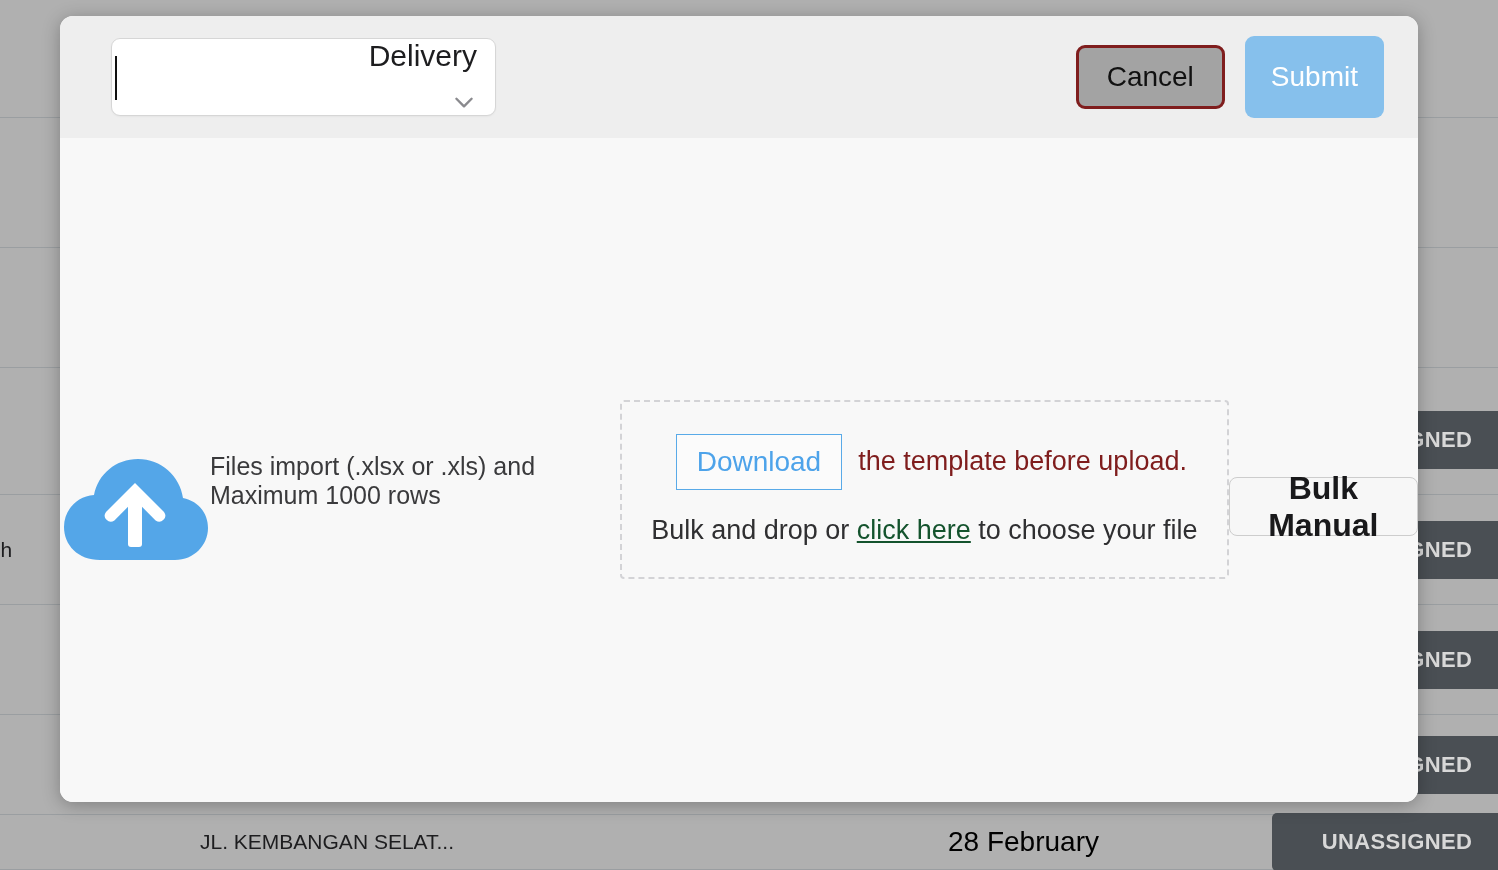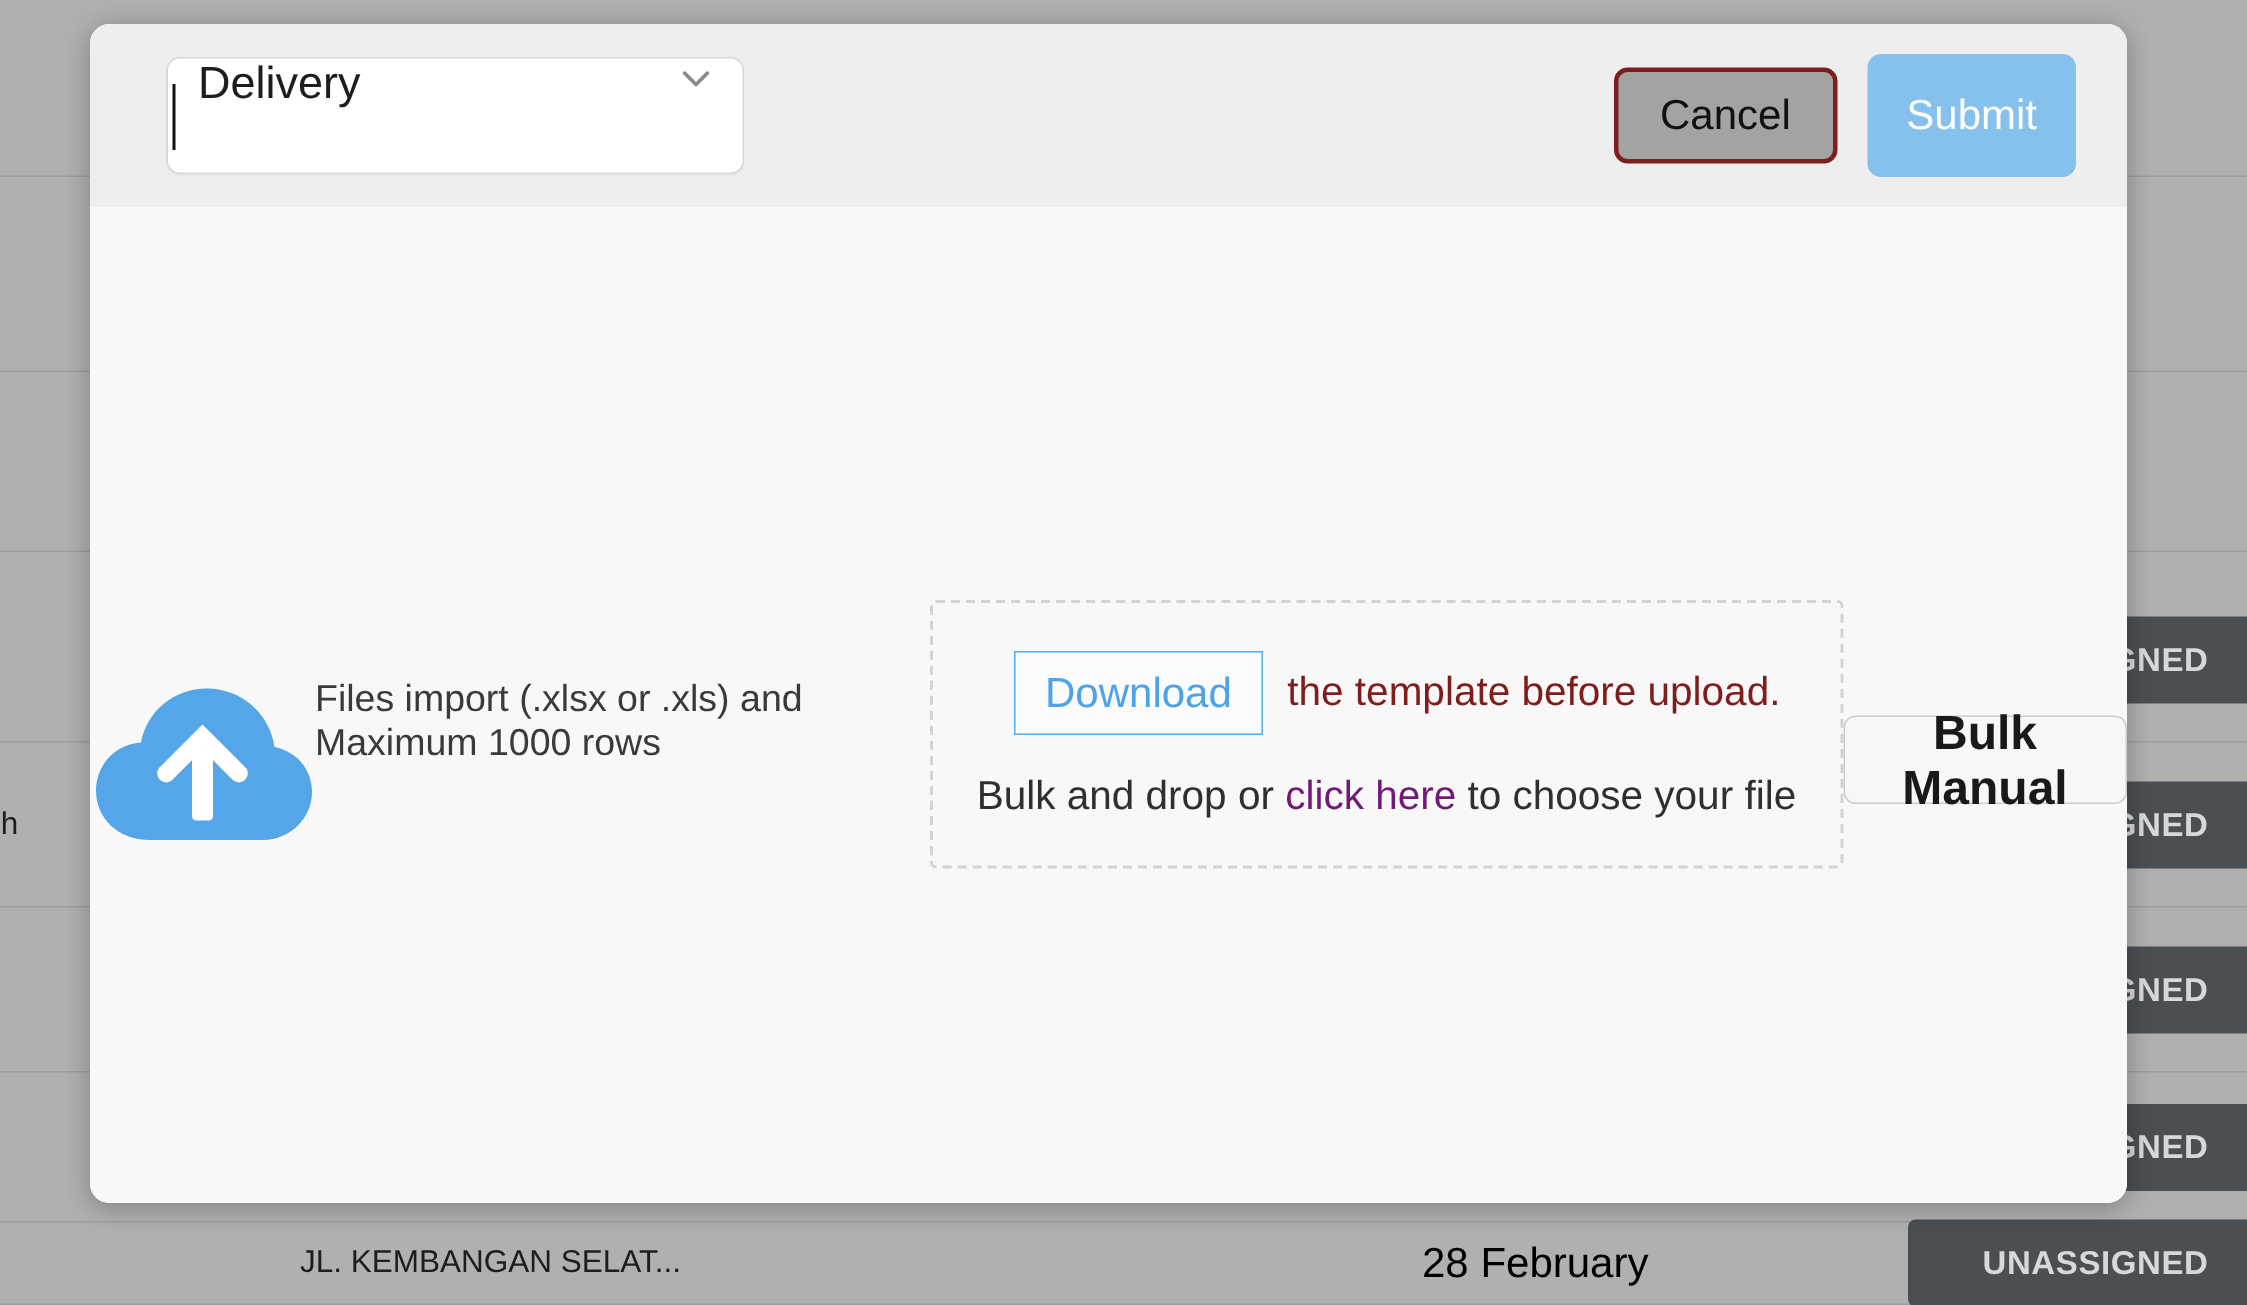--- a/index.html
+++ b/index.html
@@ -89,23 +89,24 @@
 
   
   .select-wrap {
     position: relative;
     width: 385px;
     height: 78px;
     background: #ffffff;
     border: 1px solid #d6d6d6;
     border-radius: 9px;
     display: flex;
-    align-items: flex-start;
+    align-items: flex-end;
     padding: 0 18px 0 20px;
     box-shadow: 0 1px 2px rgba(0,0,0,0.04);
+    flex-direction: column;
   }
   .caret {
     position: absolute;
     left: 3px;
     top: 17px;
     width: 2px;
     height: 44px;
     background: #111;
   }
   .select-value {
@@ -198,21 +199,22 @@
     font-size: 28px;
     font-family: "Liberation Sans", sans-serif;
     cursor: pointer;
     display: flex;
     align-items: center;
     margin-left: 14px;
   }
   .dz-line1-text { font-size: 27px; color: #7f1d1d; }
   .dz-line2 { font-size: 27px; color: #2f2f31; }
   .link-click-here {
-    color: #701a75;
+    color: #14532d;
+    text-decoration: underline;
     cursor: pointer;
   }
   .btn-bulk {
     margin-top: 73px;
     height: 59px;
     padding: 0 25px;
     background: #f7f7f7;
     border: 1px solid #cdcdcd;
     border-radius: 8px;
     font-size: 32px;

